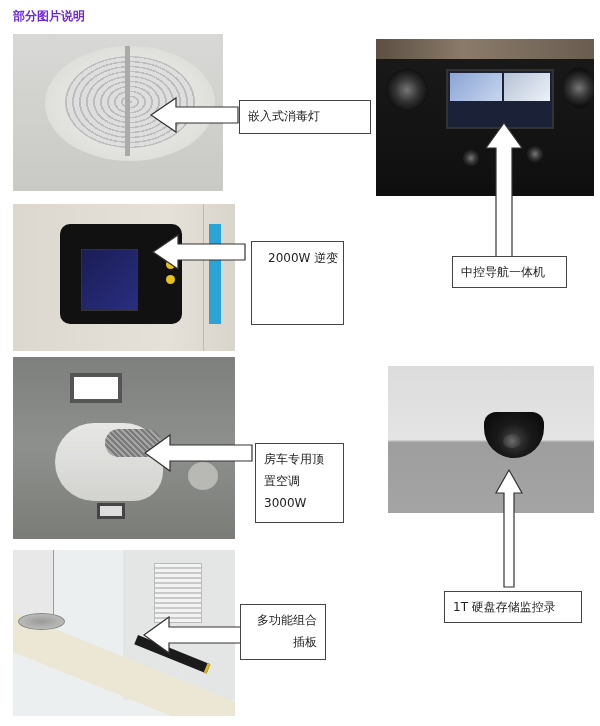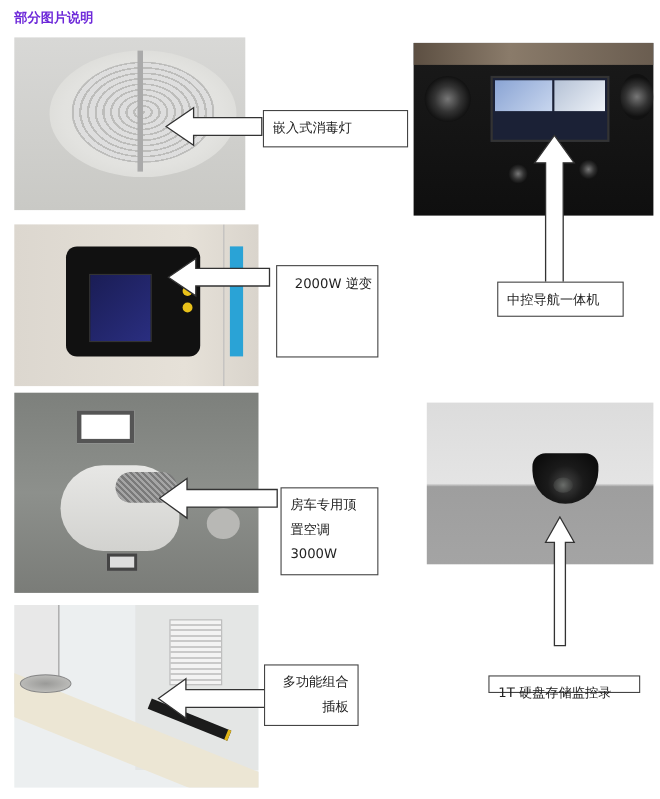--- a/index.html
+++ b/index.html
@@ -137,15 +137,15 @@
   <div>中控导航一体机</div>
 </div>
 
 <div class="photo" id="p6">
   <div class="cam"></div>
   <div class="lens"></div>
 </div>
 <svg class="arrow" style="left:494px;top:469px;" width="30" height="120">
   <polygon points="15,1 28,24 20,24 20,118 10,118 10,24 2,24" fill="#fff" stroke="#333" stroke-width="1.2"></polygon>
 </svg>
-<div class="label" style="left:444px;top:614px;width:138px;height:16px;line-height:22px;">
+<div class="label" style="left:444px;top:591px;width:138px;height:32px;line-height:22px;">
   <div>1T 硬盘存储监控录</div>
 </div>
 
 </body></html>

